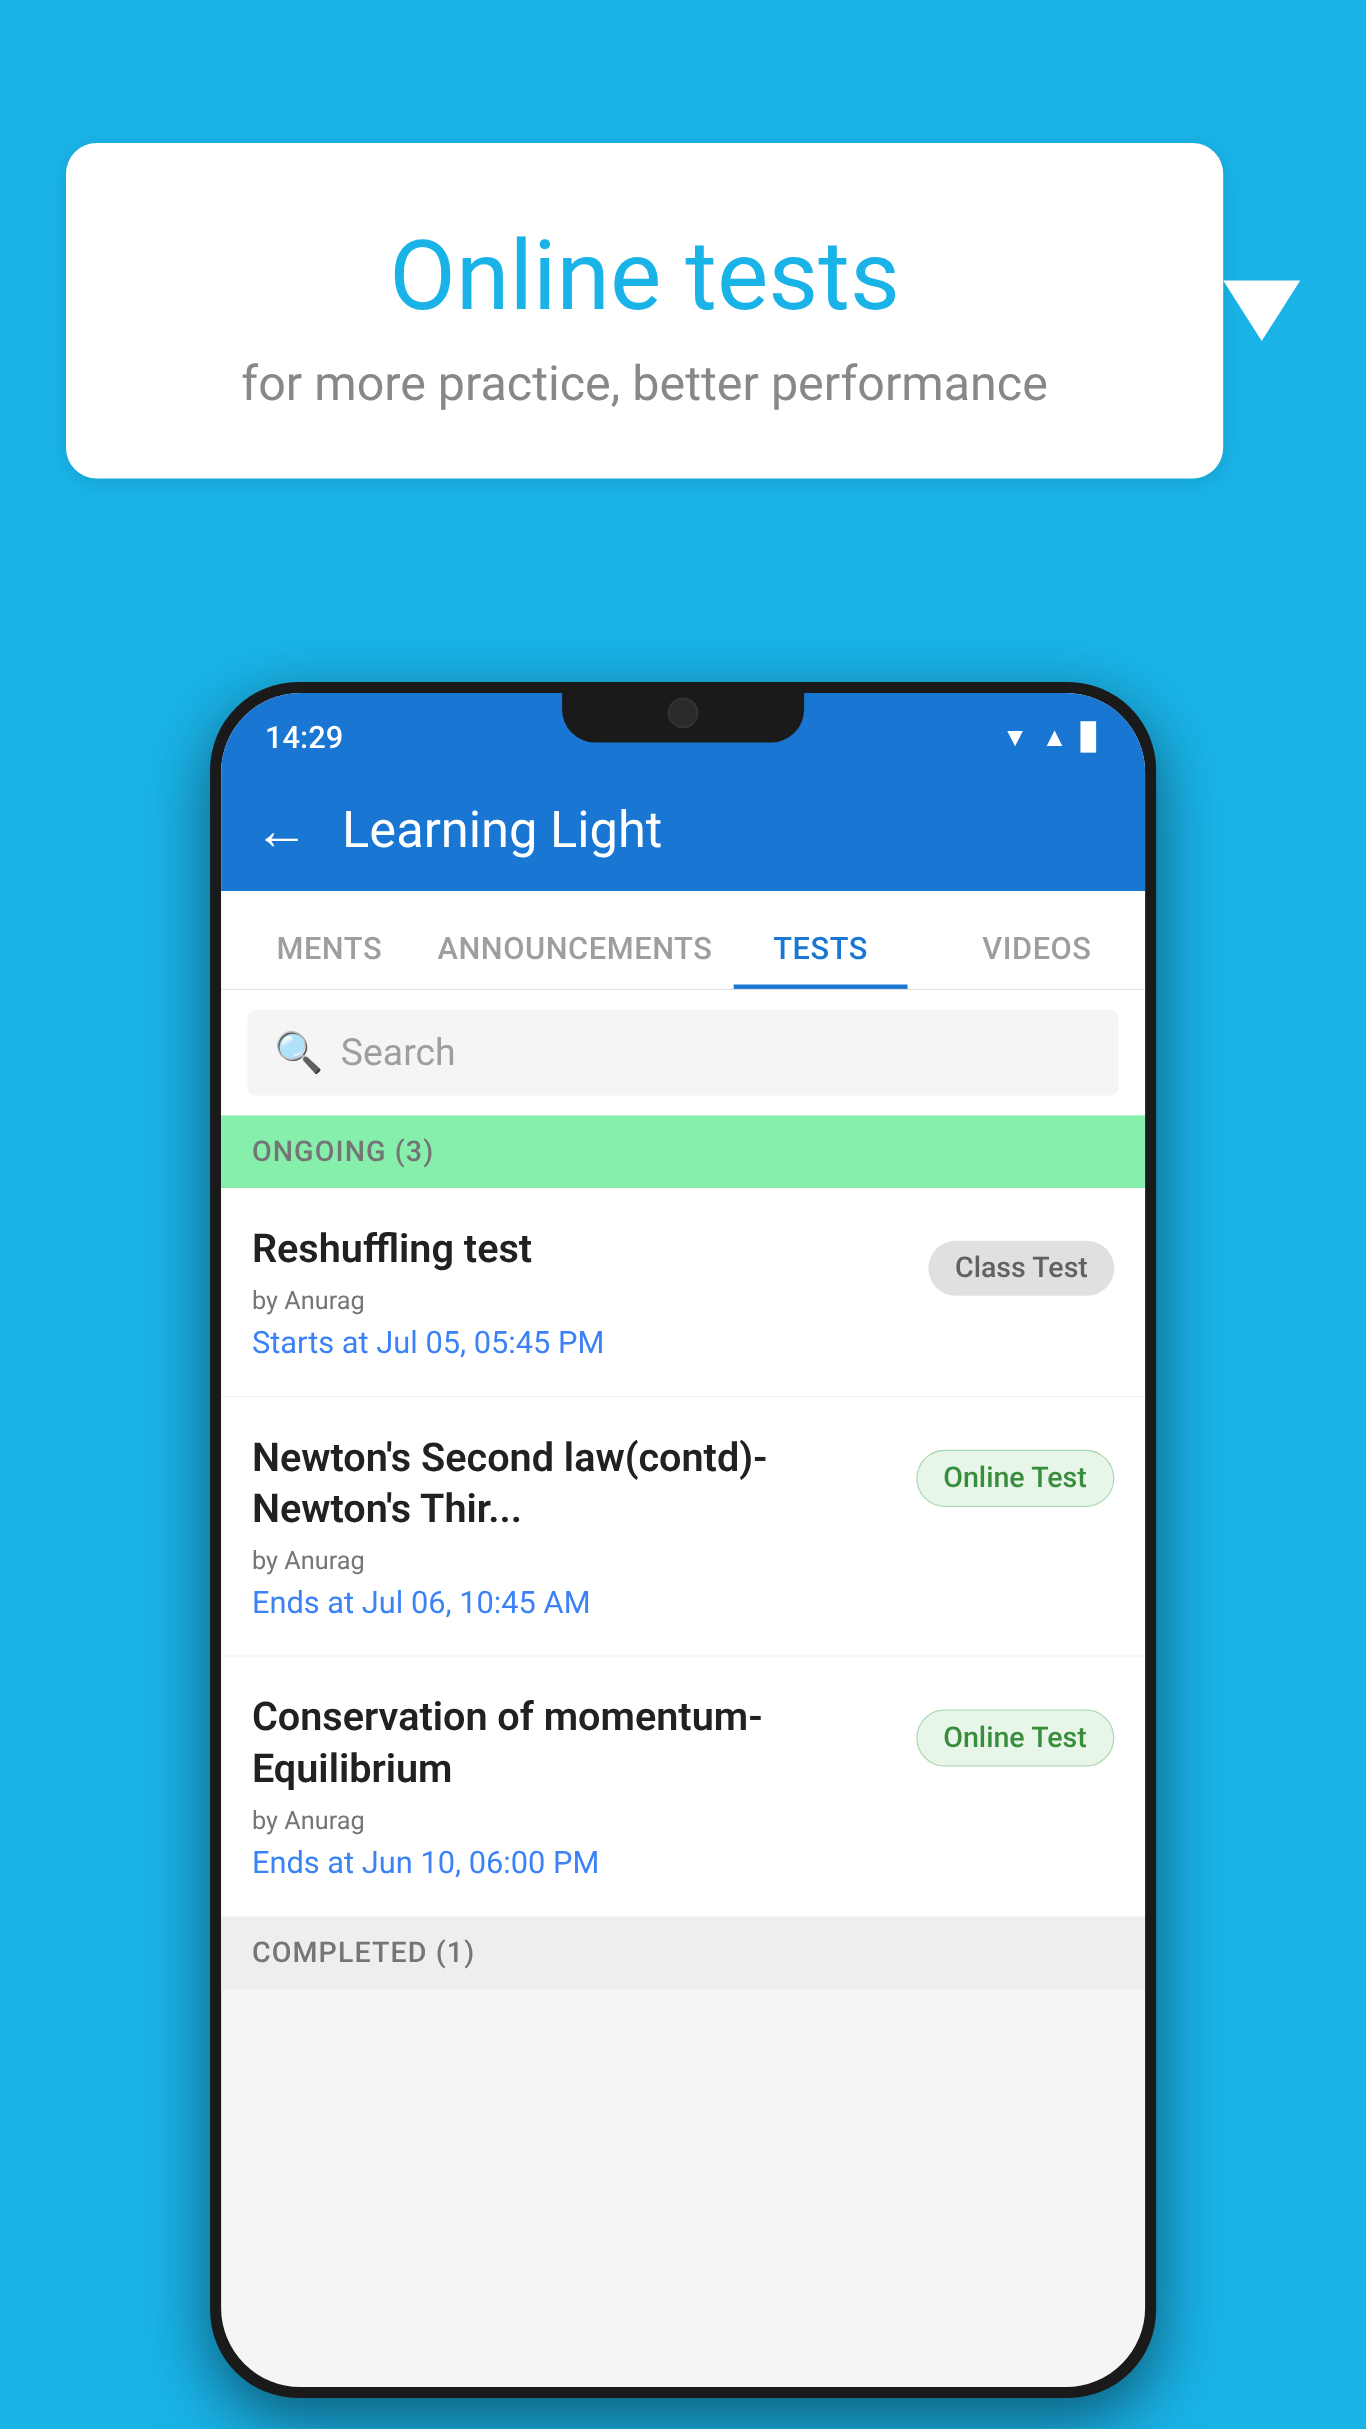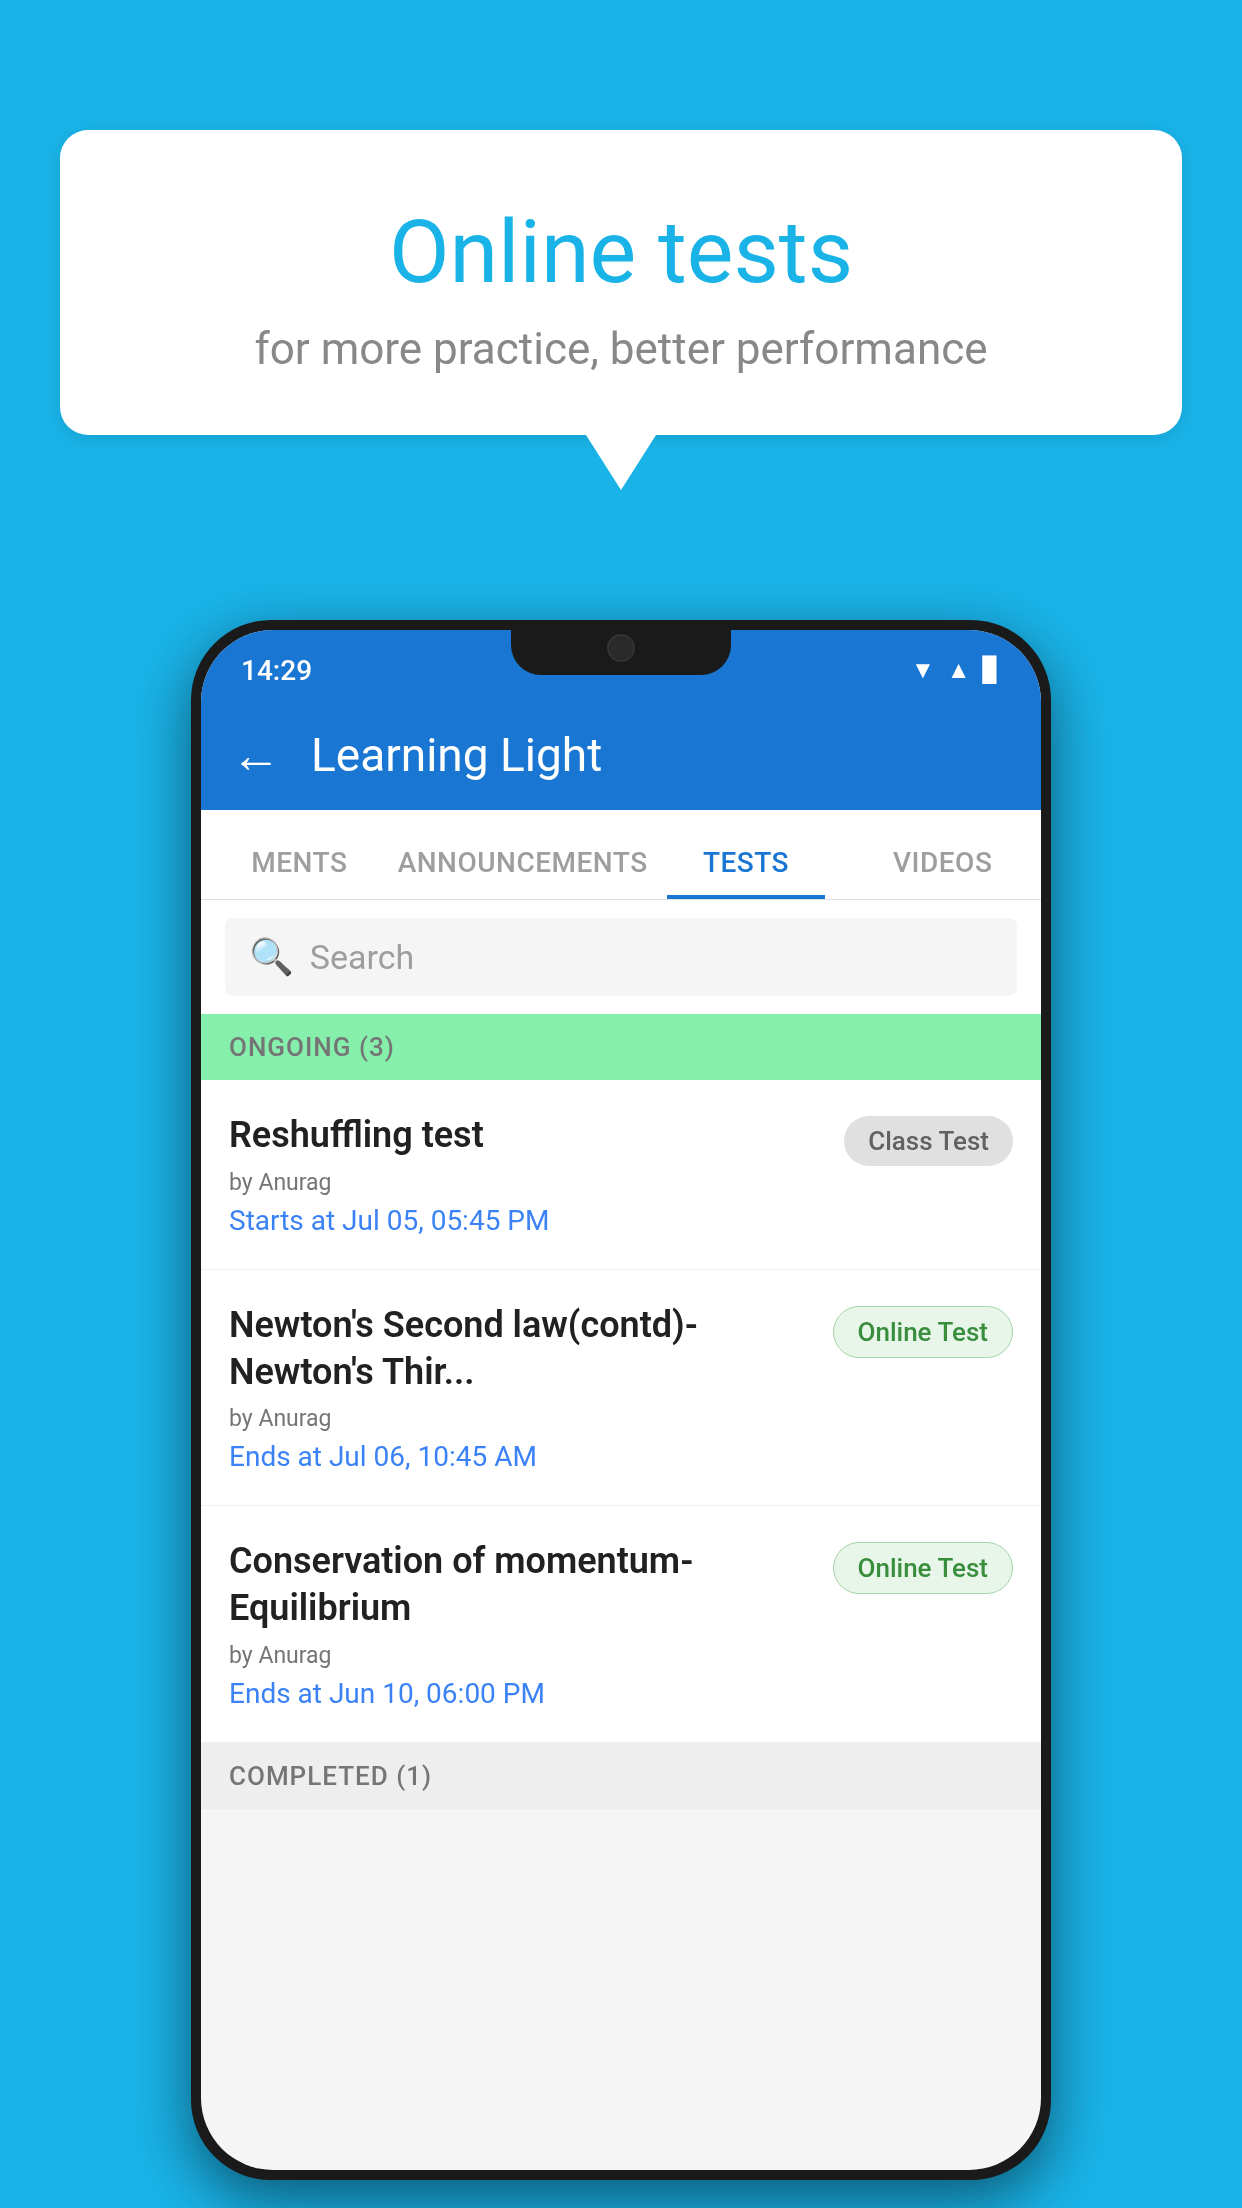--- a/index.html
+++ b/index.html
@@ -14,21 +14,21 @@
       position: relative;
     }
 
     
     .speech-bubble-container {
       position: absolute;
       top: 130px;
       left: 60px;
       right: 60px;
       display: flex;
-      flex-direction: column;
+      flex-direction: row;
       align-items: center;
     }
 
     .speech-bubble {
       background: white;
       border-radius: 28px;
       padding: 70px 80px 60px;
       width: 100%;
       text-align: center;
       box-shadow: 0 4px 20px rgba(0,0,0,0.1);
@@ -269,21 +269,21 @@
       color: #3b82f6;
     }
 
     .test-badge {
       border-radius: 30px;
       padding: 10px 24px;
       font-size: 26px;
       font-weight: 500;
       white-space: nowrap;
       flex-shrink: 0;
-      margin-top: 4px;
+      margin-top: 16px;
     }
 
     .badge-class {
       background: #e0e0e0;
       color: #616161;
     }
 
     .badge-online {
       background: #e8f5e9;
       color: #388e3c;

